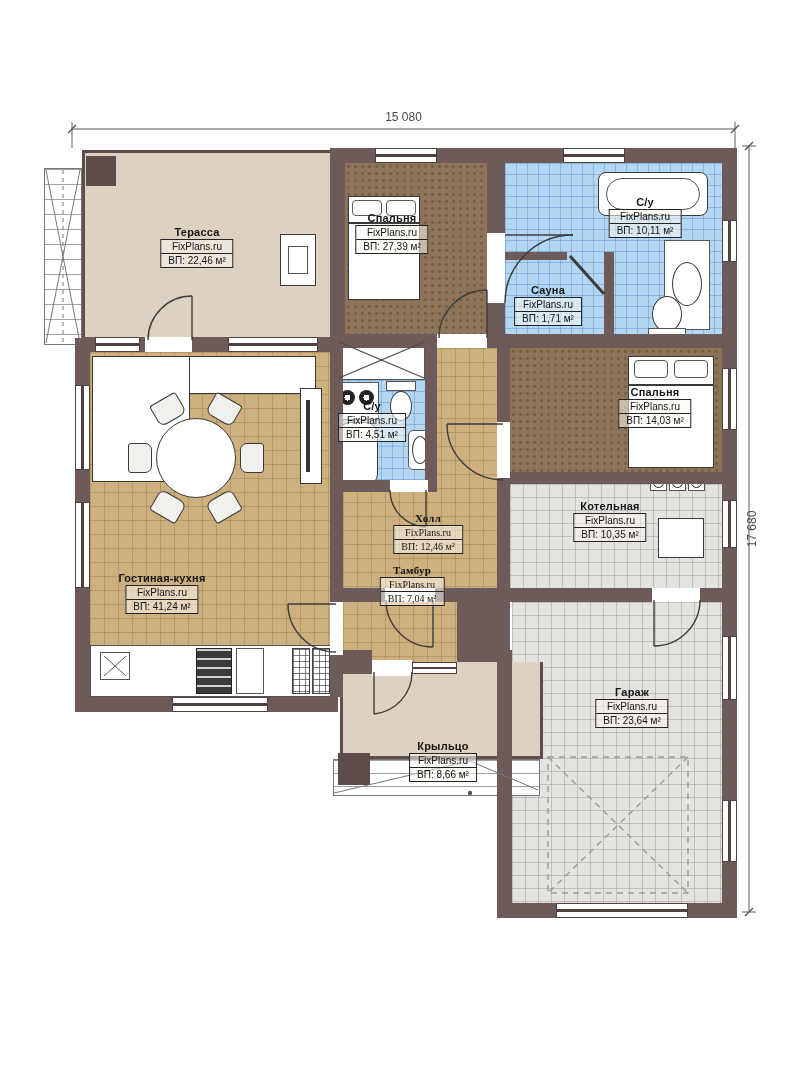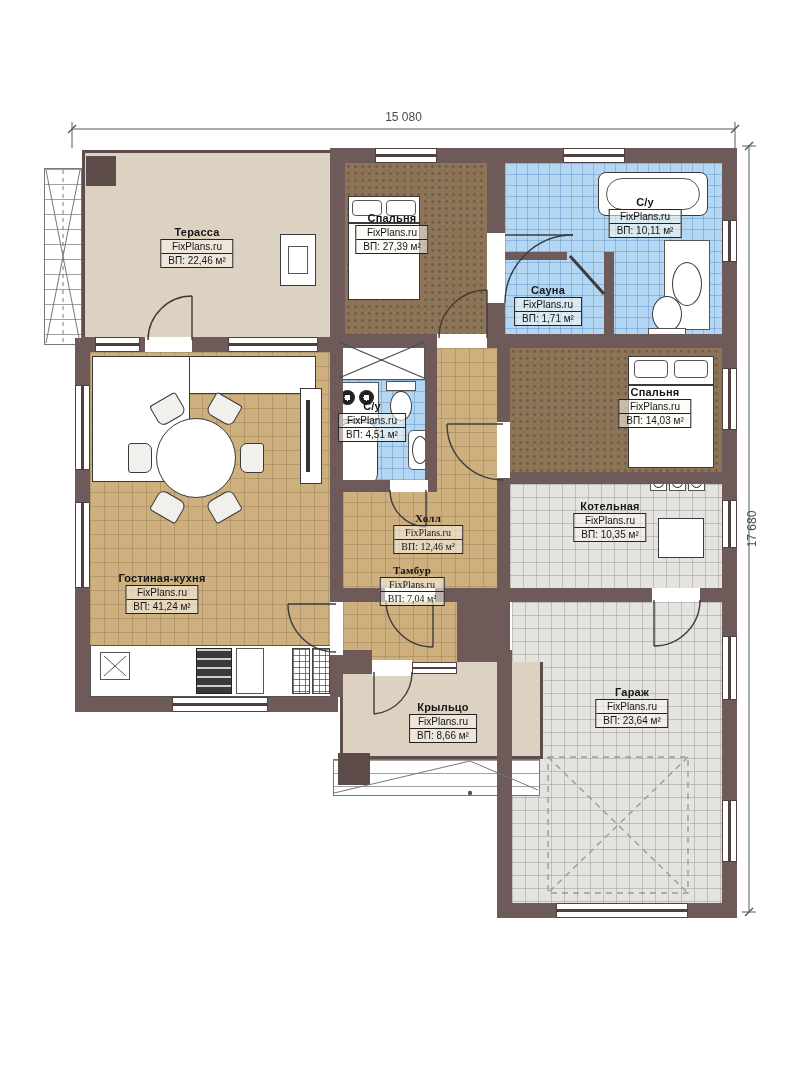--- a/index.html
+++ b/index.html
@@ -295,21 +295,21 @@
   <div class="room-label" style="left:162px;top:572px;">
     <div class="rl-name">Гостиная-кухня</div>
     <div class="rl-box"><div class="rl-brand">FixPlans.ru</div>
     <div class="rl-area">ВП: 41,24 м²</div></div>
   </div>
   <div class="room-label" style="left:412px;top:564px;font-family:Liberation Serif, serif;">
     <div class="rl-name">Тамбур</div>
     <div class="rl-box"><div class="rl-brand">FixPlans.ru</div>
     <div class="rl-area">ВП: 7,04 м²</div></div>
   </div>
-  <div class="room-label" style="left:425px;top:701px;padding-left:36px;">
+  <div class="room-label" style="left:425px;top:740px;padding-left:36px;">
     <div class="rl-name">Крыльцо</div>
     <div class="rl-box"><div class="rl-brand">FixPlans.ru</div>
     <div class="rl-area">ВП: 8,66 м²</div></div>
   </div>
   <div class="room-label" style="left:632px;top:686px;">
     <div class="rl-name">Гараж</div>
     <div class="rl-box"><div class="rl-brand">FixPlans.ru</div>
     <div class="rl-area">ВП: 23,64 м²</div></div>
   </div>
 

